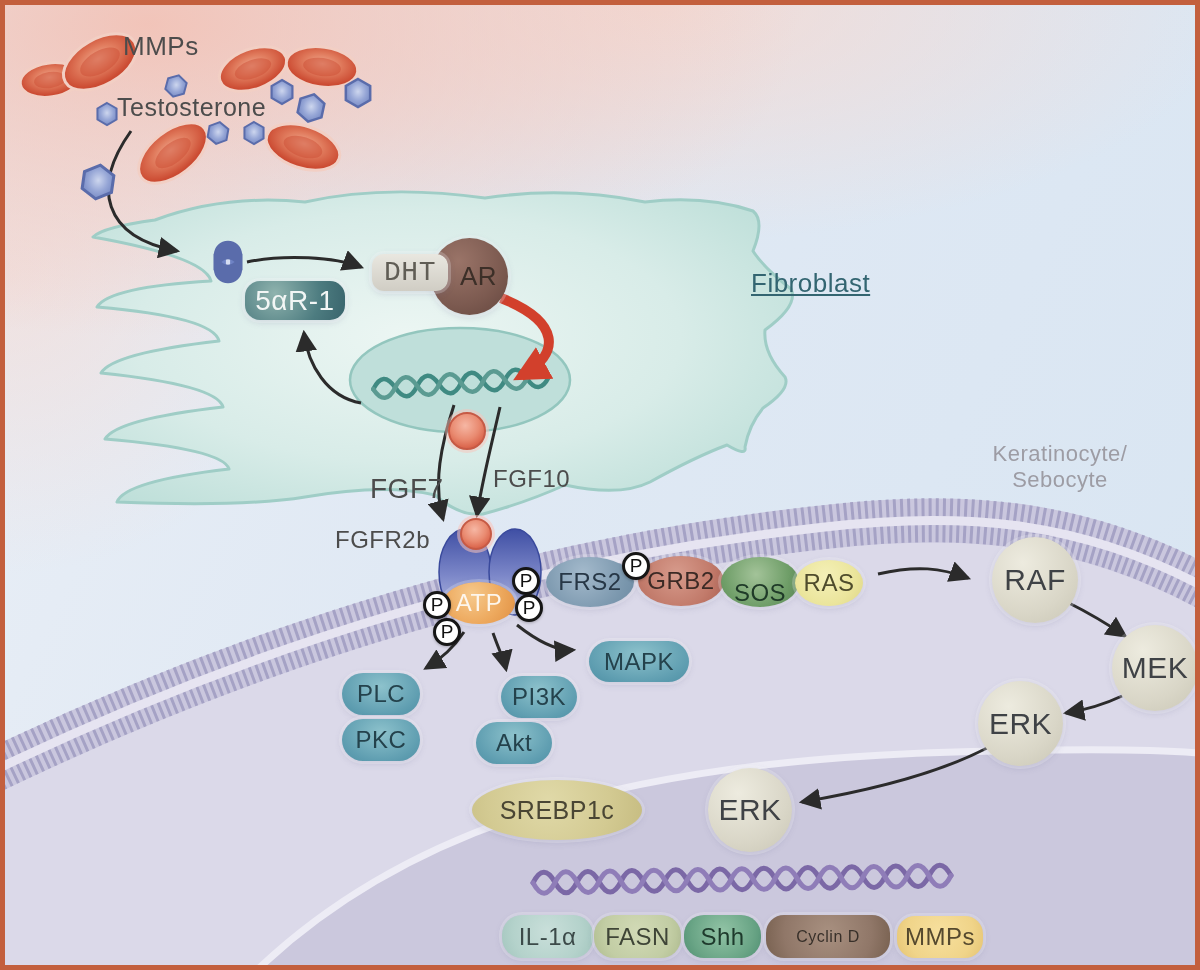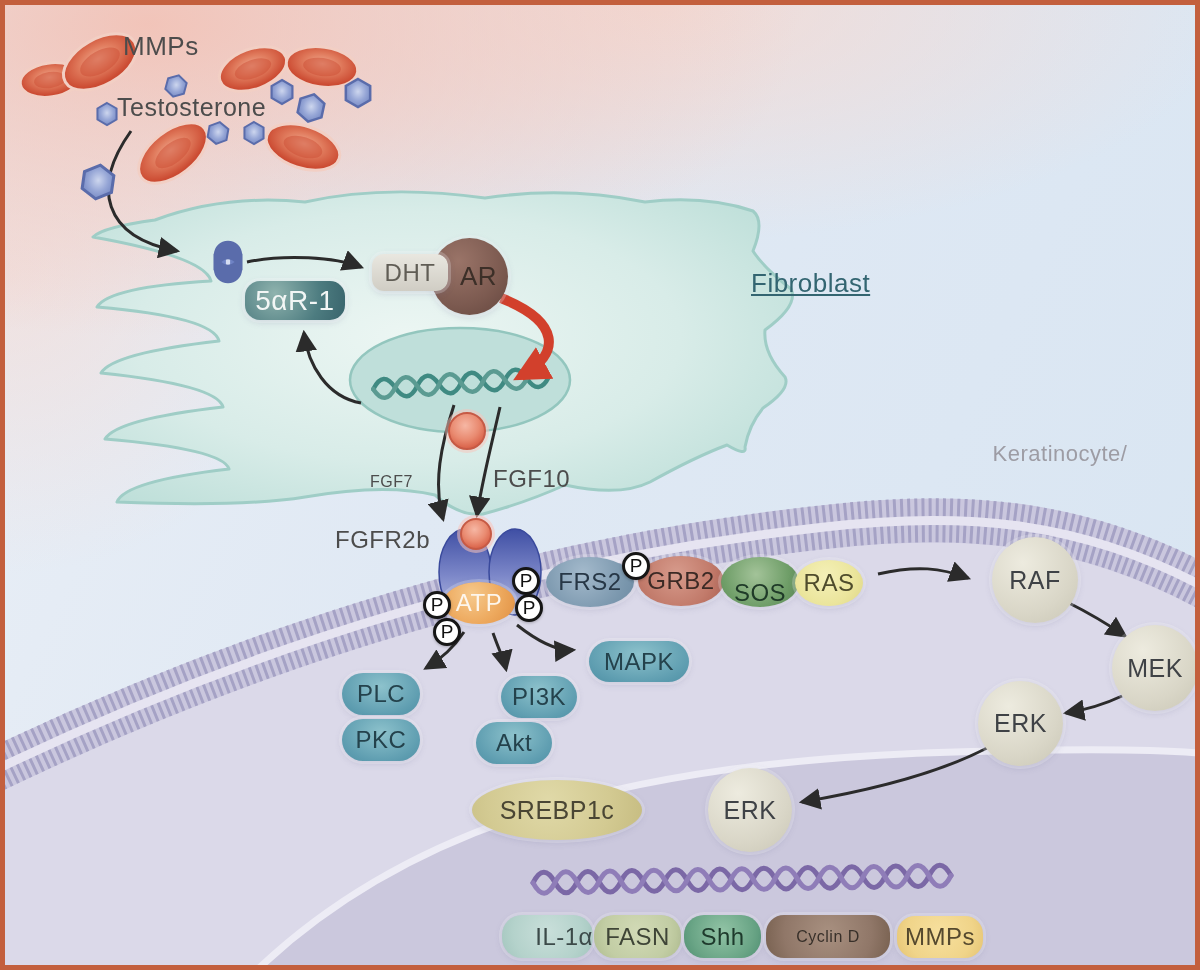--- a/index.html
+++ b/index.html
@@ -22,21 +22,21 @@
   }
   .teal{background:radial-gradient(ellipse at 50% 32%,#8dc2cc 0%,#5e9db0 72%,#4f90a4 100%);
         color:#24424c;border-radius:21px;font-size:24px;}
   .pbadge{
     position:absolute;z-index:4;width:28px;height:28px;border-radius:50%;background:#fff;
     border:3px solid #151515;display:flex;align-items:center;justify-content:center;
     font-size:19px;color:#111;box-sizing:border-box;box-shadow:0 1px 3px rgba(0,0,0,.25);
   }
   .circle{border-radius:50%;}
   .gray3{background:radial-gradient(circle at 36% 30%,#edebdf 0%,#d9d6c7 62%,#c9c6b5 100%);
-         color:#3f4246;font-size:25px;}
+         color:#3f4246;font-size:30px;}
 </style>
 </head>
 <body>
 
 <div class="stage">
 
 <svg class="art" width="1200" height="970" viewBox="0 0 1200 970">
   <defs>
     <marker id="ah" viewBox="0 0 10 10" refX="8.5" refY="5" markerWidth="7.2" markerHeight="7.2" orient="auto-start-reverse">
       <path d="M0,0 L10,5 L0,10 z" fill="#2b2b2b"></path>
@@ -193,31 +193,32 @@
       <rect x="-0.14" y="-0.62" width="0.28" height="1.24" rx="0.14" fill="#d6ddf2"></rect>
     </g>
   </g>
 </svg>
 
 <div class="t" style="left:118px;top:26px;font-size:26px;">MMPs</div>
 <div class="t" style="left:112px;top:88px;font-size:25px;">Testosterone</div>
 <div class="t" style="left:746px;top:263px;font-size:26px;color:#336571;text-decoration:underline;">Fibroblast</div>
 <div class="t" style="left:950px;top:436px;width:210px;text-align:center;font-size:22px;color:#9d9ca4;">
   <div>Keratinocyte/</div>
-</div>
-<div class="t" style="left:365px;top:468px;font-size:16px;">FGF7</div>
+  <div>Sebocyte</div>
+</div>
+<div class="t" style="left:365px;top:468px;font-size:28px;">FGF7</div>
 <div class="t" style="left:488px;top:460px;font-size:24px;">FGF10</div>
 <div class="t" style="left:330px;top:521px;font-size:24px;">FGFR2b</div>
 
 <div class="pill circle" style="left:426px;top:233px;width:77px;height:77px;font-size:26px;color:#3c2f28;
             background:radial-gradient(circle at 36% 30%,#9a7468 0%,#7c5a50 60%,#64463e 100%);">
   <span style="margin-left:18px;">AR</span>
 </div>
-<div class="pill" style="left:367px;top:249px;width:76px;height:37px;border-radius:12px;font-size:24px;color:#605d55;
-            background:linear-gradient(180deg,#e9e7e0 0%,#d0cdc4 100%);">
+<div class="pill" style="left:367px;top:249px;width:76px;height:37px;border-radius:12px;font-size:28px;color:#605d55;
+            background:linear-gradient(180deg,#e9e7e0 0%,#d0cdc4 100%);font-family:Liberation Mono, monospace;">
   <span>DHT</span>
 </div>
 <div class="pill" style="left:240px;top:276px;width:100px;height:39px;border-radius:15px;font-size:28px;color:#f2f6f5;
             background:radial-gradient(circle at 30% 32%,#8fb3ae 0%,#4d7c80 60%,#39646c 100%);">
   <span>5αR-1</span>
 </div>
 
 <div class="pill" style="left:438px;top:577px;width:72px;height:42px;border-radius:50%;font-size:24px;color:#fdf6ec;
             background:radial-gradient(circle at 40% 30%,#f6c98c 0%,#eda95e 55%,#e08f42 100%);">
   <span>ATP</span>
@@ -282,21 +283,21 @@
 </div>
 <div class="pill teal" style="left:471px;top:717px;width:76px;height:42px;">
   <span>Akt</span>
 </div>
 <div class="pill" style="left:467px;top:775px;width:170px;height:60px;border-radius:50%;font-size:25px;color:#4a4634;
             background:radial-gradient(circle at 45% 35%,#e0d9a8 0%,#d3ca92 60%,#c5bb80 100%);">
   <span>SREBP1c</span>
 </div>
 
 <div class="pill" style="left:497px;top:910px;width:91px;height:43px;border-radius:20px;font-size:24px;color:#3c4a49;
-            background:radial-gradient(circle at 50% 38%,#c9dfda 0%,#b4d2cb 65%,#a2c5bd 100%);justify-content:flex-end;">
+            background:radial-gradient(circle at 50% 38%,#c9dfda 0%,#b4d2cb 65%,#a2c5bd 100%);">
   <span>IL-1α</span>
 </div>
 <div class="pill" style="left:589px;top:910px;width:87px;height:43px;border-radius:20px;font-size:24px;color:#3f4537;
             background:radial-gradient(circle at 50% 38%,#d2dab6 0%,#c2cda4 65%,#aebb8e 100%);">
   <span>FASN</span>
 </div>
 <div class="pill" style="left:679px;top:910px;width:77px;height:43px;border-radius:20px;font-size:24px;color:#1e3a2c;
             background:radial-gradient(circle at 50% 38%,#92c4a6 0%,#6aa586 65%,#4f8f72 100%);">
   <span>Shh</span>
 </div>

